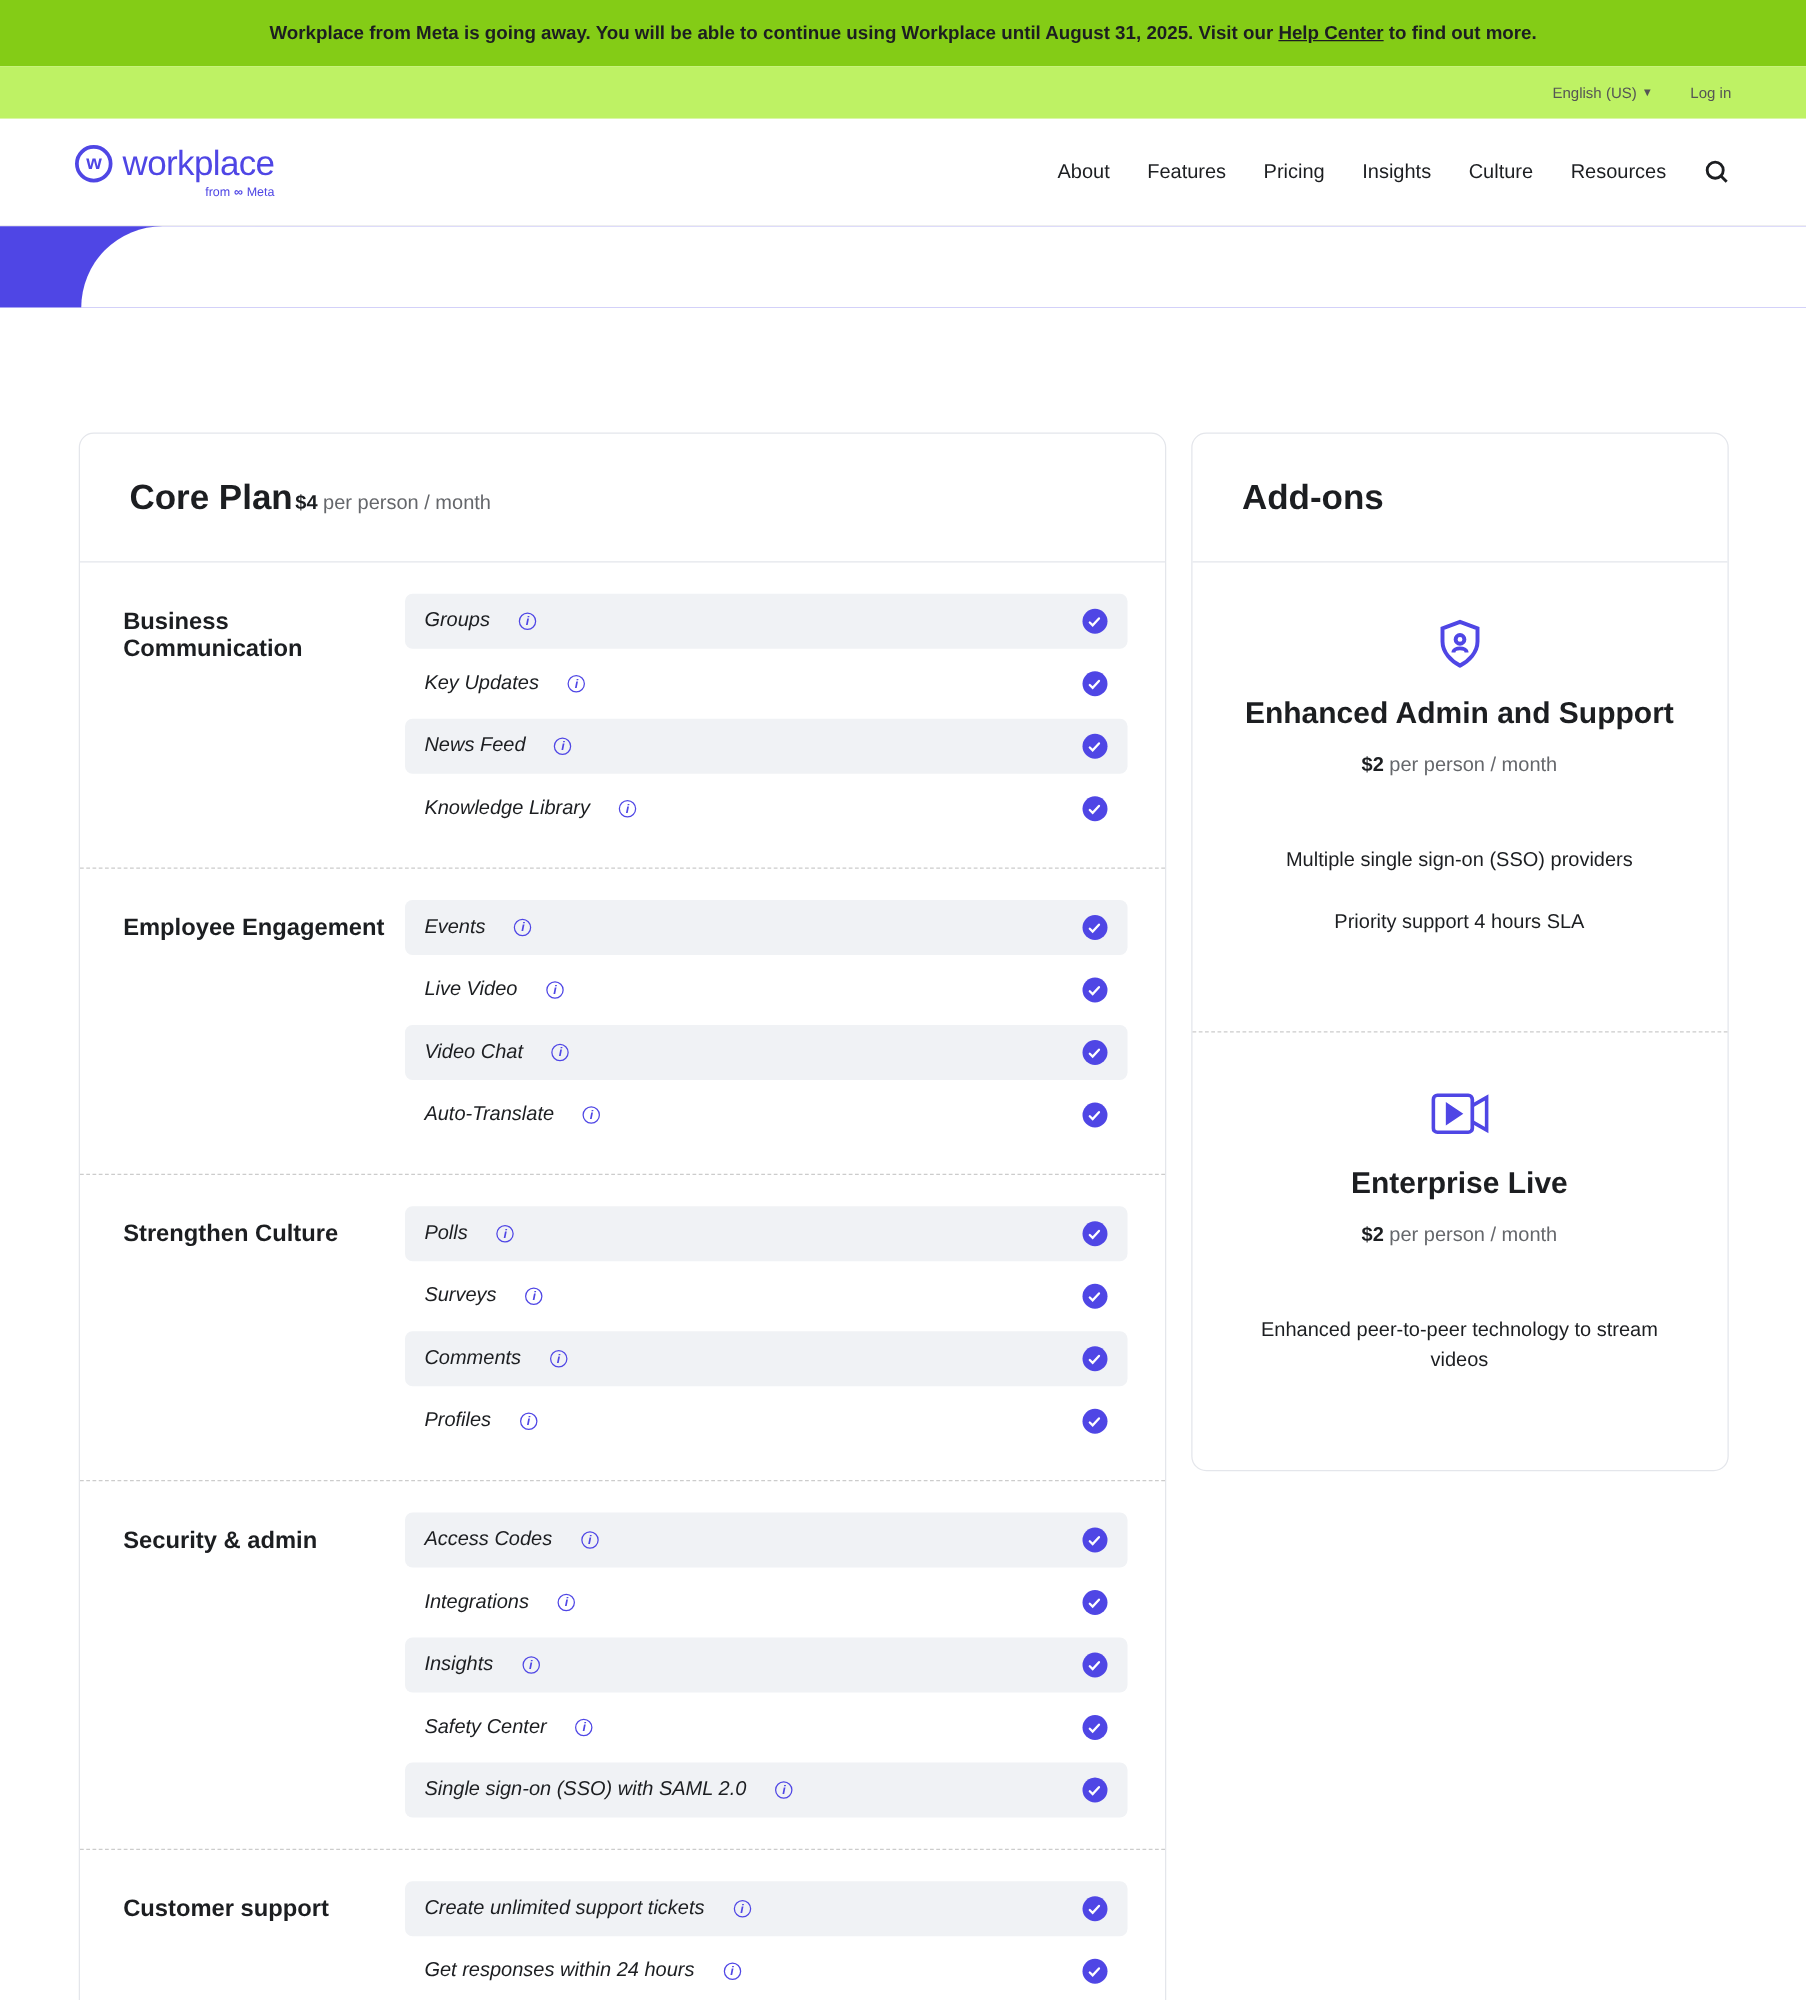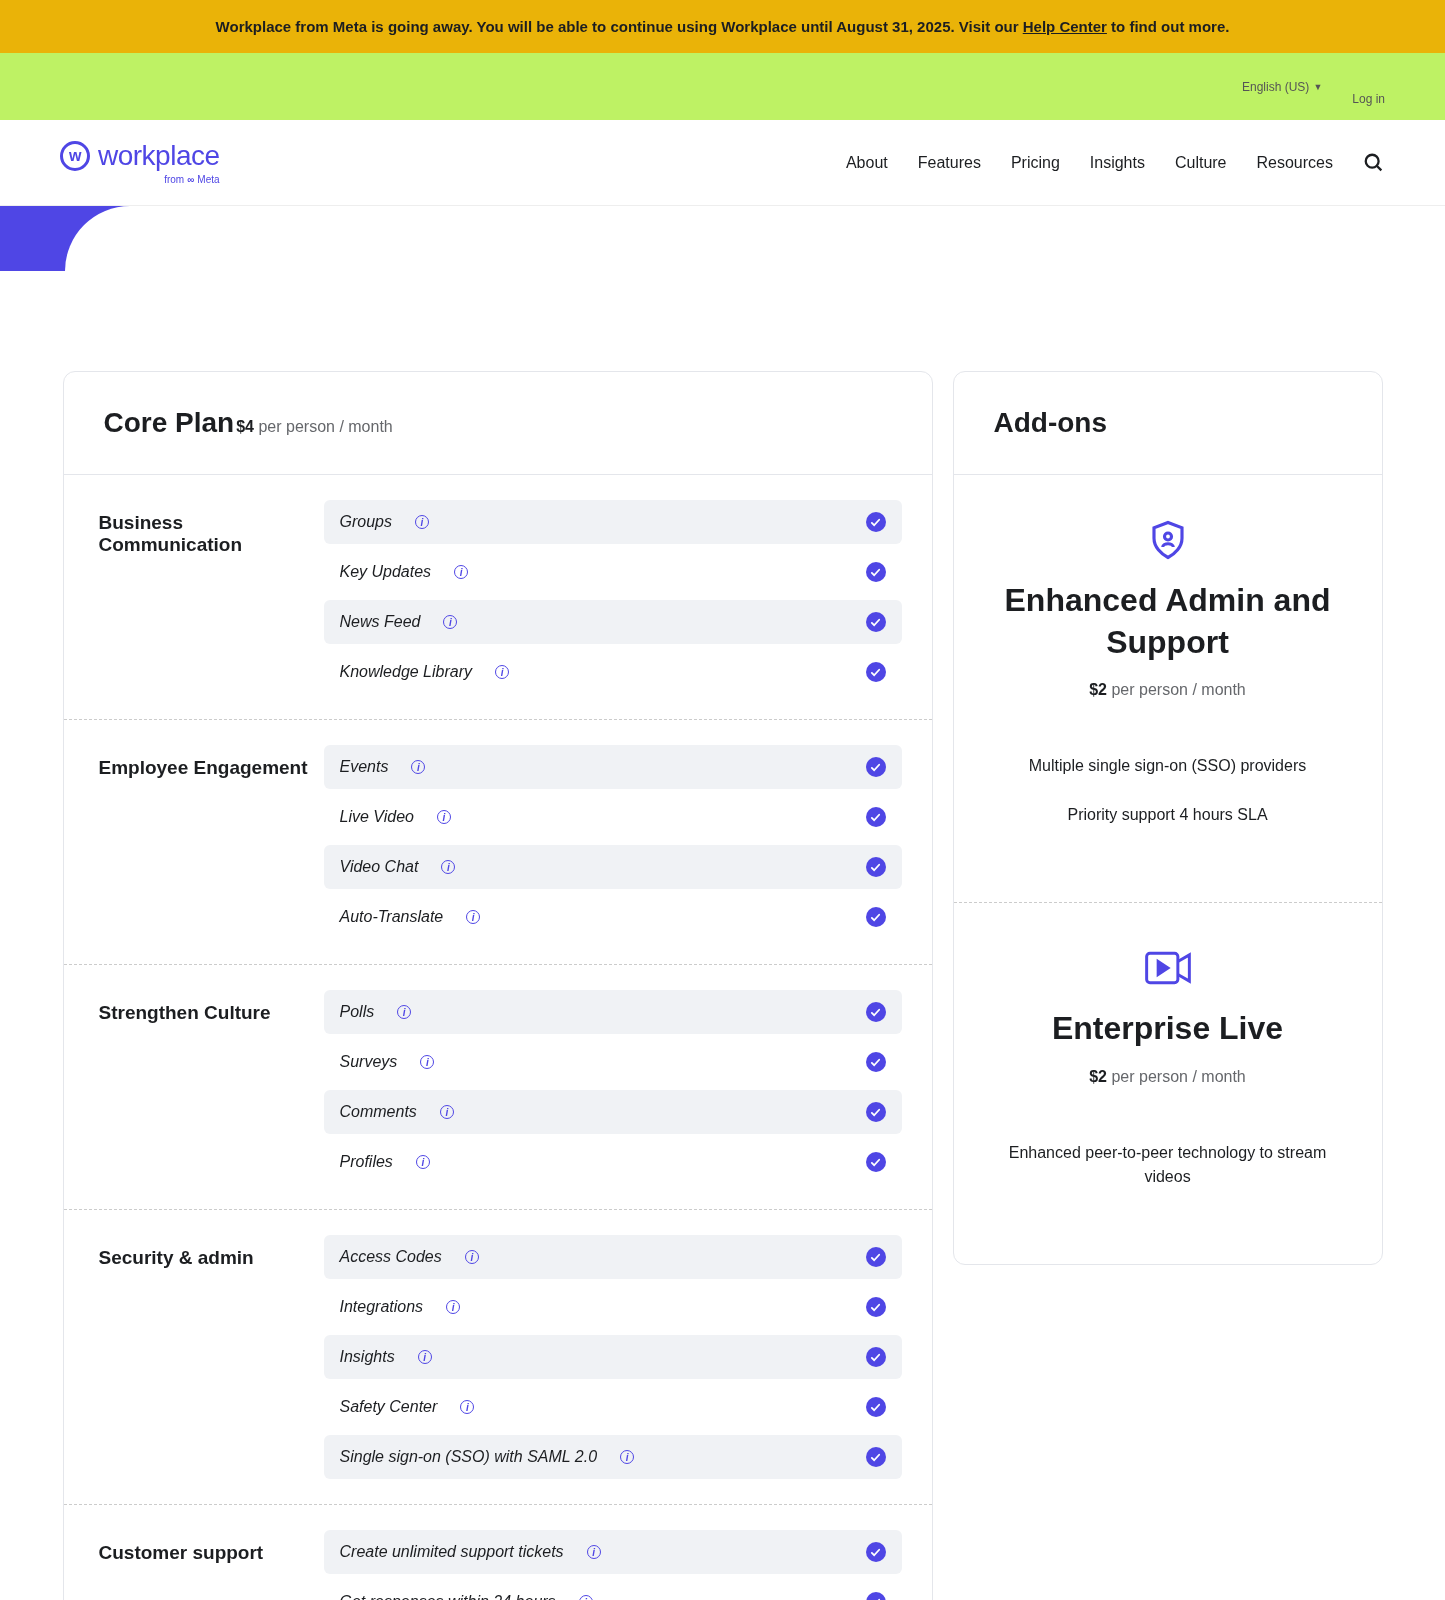--- a/index.html
+++ b/index.html
@@ -1,21 +1,21 @@
 <!DOCTYPE html>
 <html><head>
 <meta charset="utf-8">
 <style>
 * { margin: 0; padding: 0; box-sizing: border-box; }
 body { font-family: -apple-system, BlinkMacSystemFont, "Segoe UI", Helvetica, Arial, sans-serif; background: #fff; color: #1c1e21; width: 1445px; }
-.banner { background: #eab308; padding: 18px 0; text-align: center; font-size: 15px; font-weight: 600; }
+.banner { background: #84cc16; padding: 18px 0; text-align: center; font-size: 15px; font-weight: 600; }
 .banner a { color: #1c1e21; text-decoration: underline; }
 .topbar { background: #bef264; padding: 14px 60px; display: flex; justify-content: flex-end; gap: 30px; font-size: 12px; color: #555; }
 .topbar-lang { display: flex; align-items: center; gap: 4px; cursor: pointer; }
-.topbar a { color: #555; text-decoration: none; cursor: pointer; margin-top: 25px; }
+.topbar a { color: #555; text-decoration: none; cursor: pointer; }
 .nav { background: #fff; padding: 20px 60px; display: flex; align-items: center; justify-content: space-between; border-bottom: 1px solid #eee; }
 .logo { display: flex; flex-direction: column; }
 .logo-main { display: flex; align-items: center; gap: 8px; color: #4f46e5; font-size: 28px; font-weight: 400; letter-spacing: -0.5px; }
 .logo-circle { width: 30px; height: 30px; border: 3px solid #4f46e5; border-radius: 50%; display: flex; align-items: center; justify-content: center; font-weight: bold; font-size: 16px; }
 .logo-sub { font-size: 10px; color: #4f46e5; text-align: right; margin-top: 2px; display: flex; justify-content: flex-end; align-items: center; gap: 3px; }
 .nav-links { display: flex; align-items: center; gap: 30px; }
 .nav-links a { color: #1c1e21; text-decoration: none; font-size: 16px; font-weight: 500; cursor: pointer; }
 .search-icon { width: 22px; height: 22px; cursor: pointer; }
 .hero { background: #4f46e5; height: 65px; position: relative; }
 .hero::after { content: ""; position: absolute; top: 0; right: 0; width: 1380px; height: 65px; background: #fff; border-top-left-radius: 65px; }
@@ -35,21 +35,21 @@
 .feature-left { display: flex; align-items: center; gap: 23px; font-size: 16px; font-style: italic; }
 .info-icon { width: 14px; height: 14px; border: 1.5px solid #4f46e5; border-radius: 50%; display: inline-flex; align-items: center; justify-content: center; font-size: 10px; color: #4f46e5; cursor: pointer; font-weight: bold; }
 .check-icon { width: 20px; height: 20px; background: #4f46e5; border-radius: 50%; display: flex; align-items: center; justify-content: center; }
 .check-icon svg { width: 11px; height: 11px; }
 .addons { width: 430px; display: flex; flex-direction: column; gap: 20px; }
 .addons-header { padding: 35px 40px; border-bottom: 1px solid #e4e6eb; }
 .addons-title { font-size: 28px; font-weight: 700; }
 .addon-body { padding: 45px 35px 50px; text-align: center; }
 .addon-divider { border-top: 1px dashed #ccc; }
 .addon-icon { margin: 0 auto 20px; width: 50px; height: 40px; display: flex; align-items: center; justify-content: center; }
-.addon-name { font-size: 32px; font-weight: 700; margin-bottom: 18px; line-height: 1.3; }
+.addon-name { font-size: 24px; font-weight: 700; margin-bottom: 18px; line-height: 1.3; }
 .addon-price { font-size: 16px; margin-bottom: 55px; }
 .addon-price .per { color: #65676b; }
 .addon-desc { font-size: 16px; color: #1c1e21; line-height: 1.5; }
 .addon-desc div { margin-bottom: 25px; }
 .chevron-down { font-size: 9px; }
 </style>
 </head>
 <body>
 
 <div class="banner">

